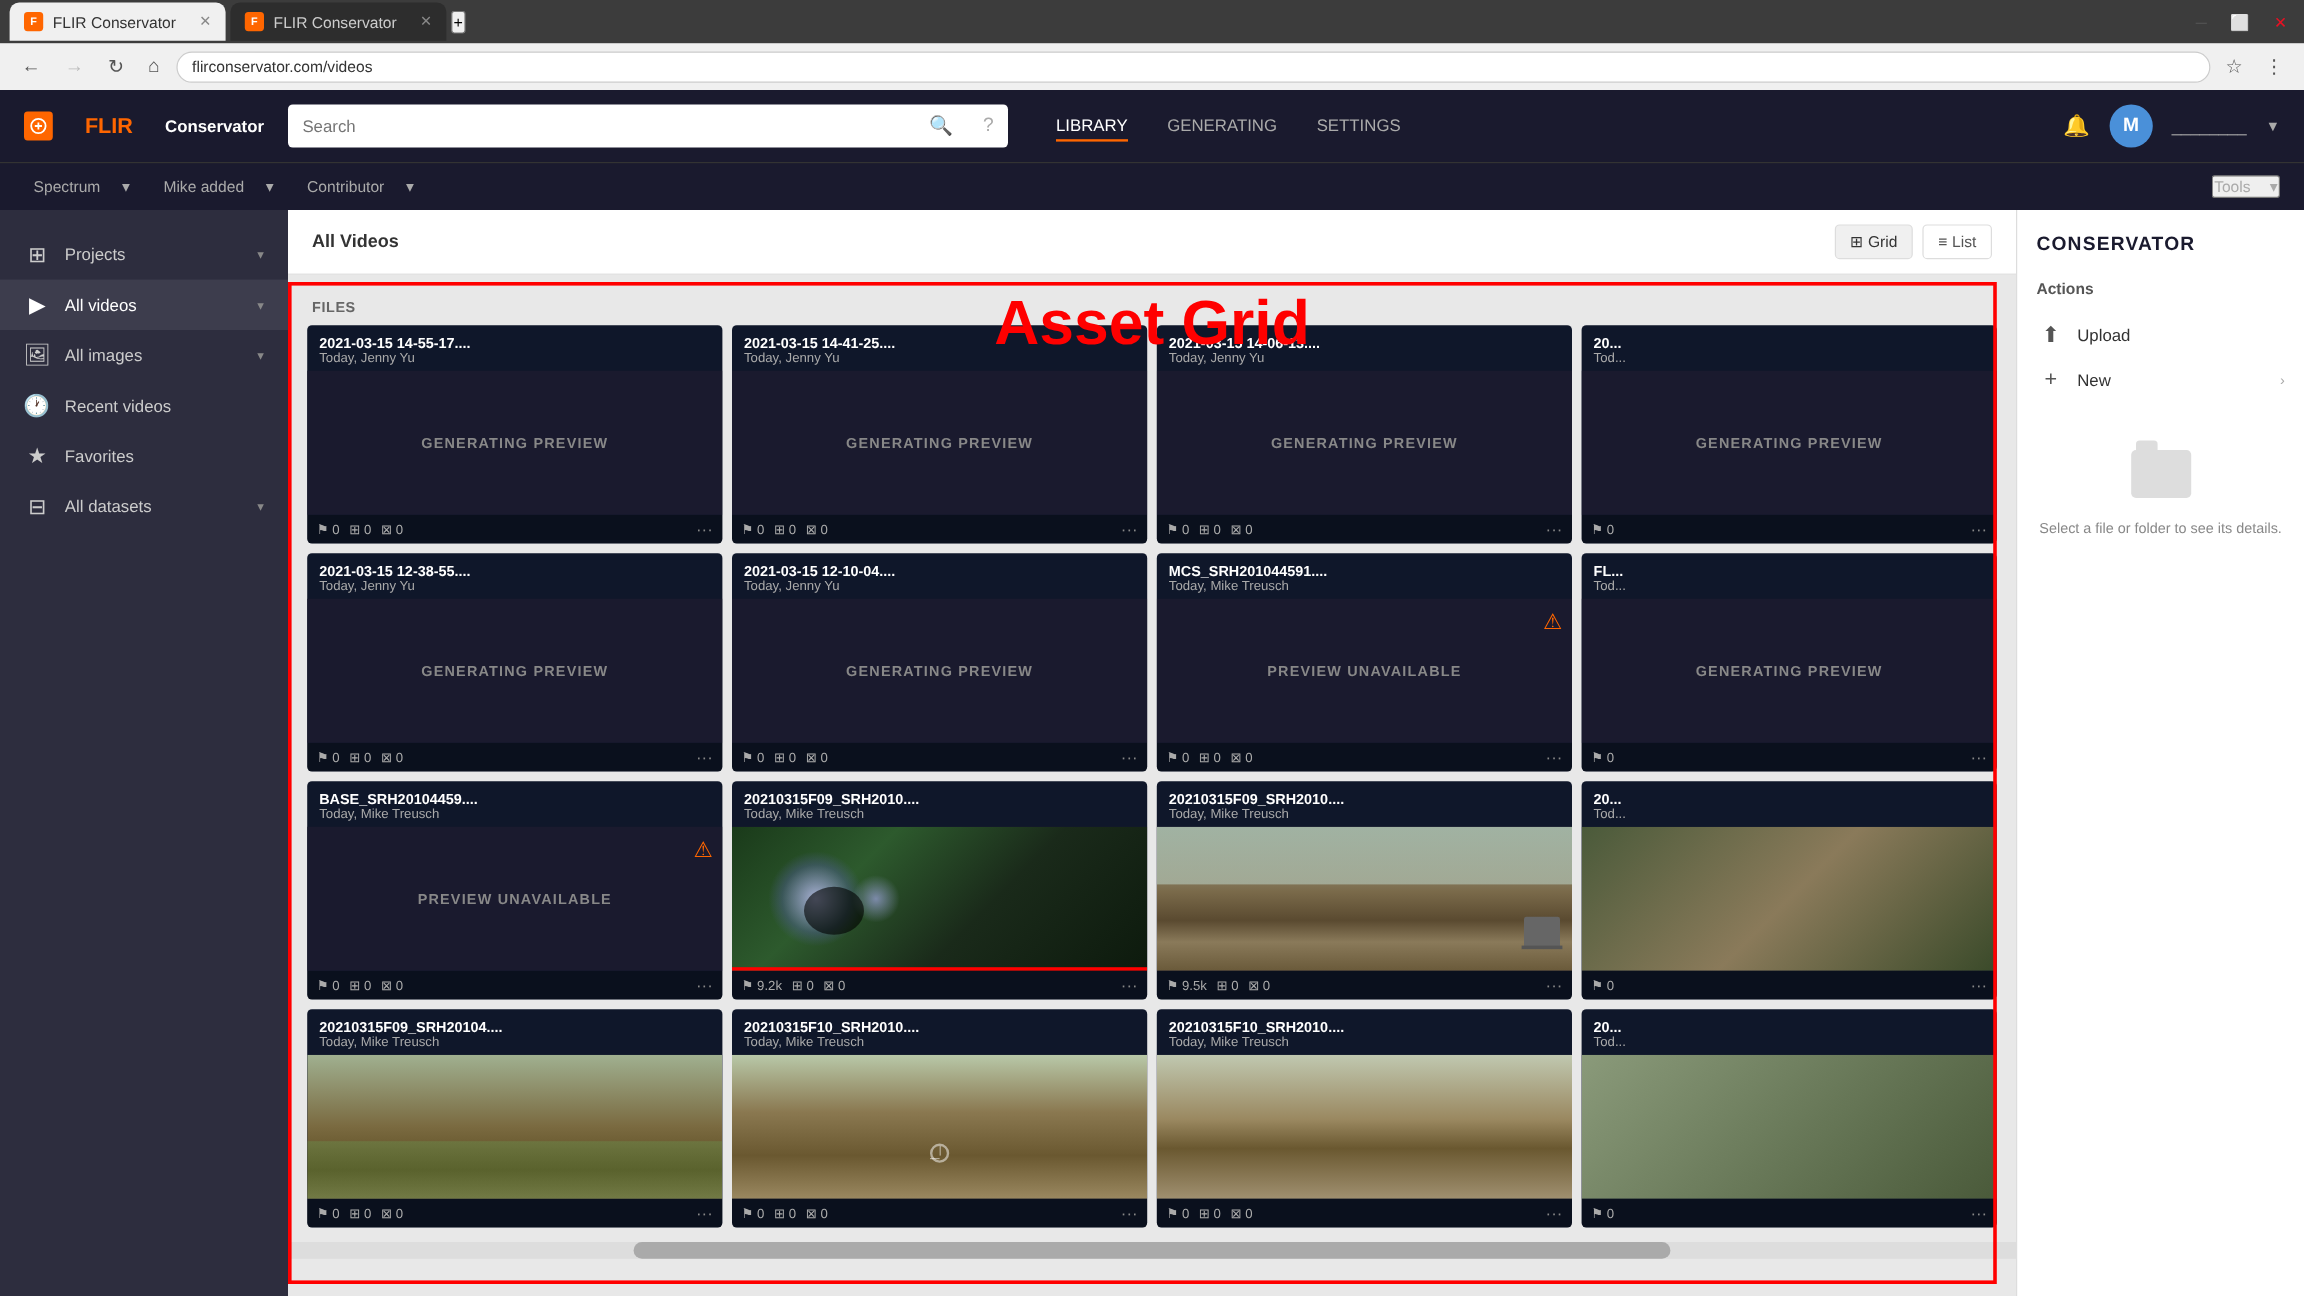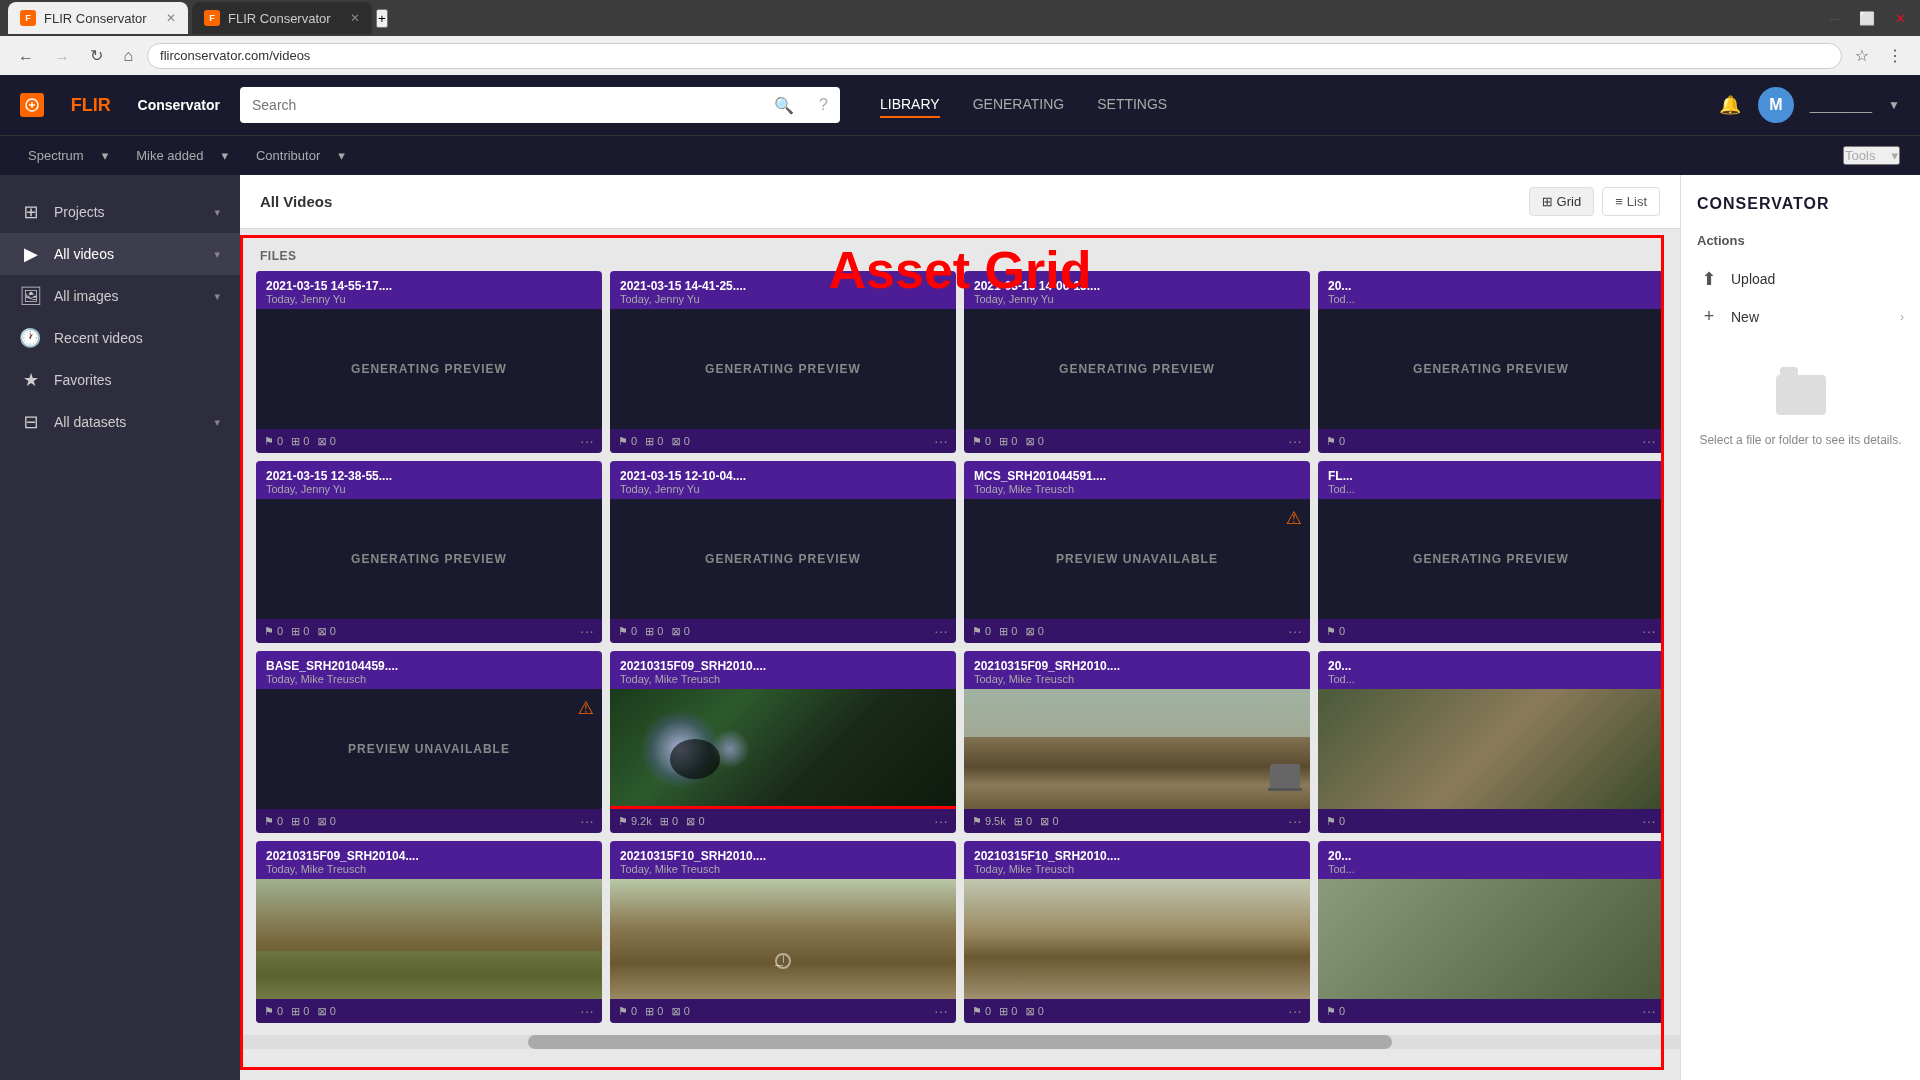--- a/index.html
+++ b/index.html
@@ -84,21 +84,21 @@
       pointer-events: none;
       z-index: 20;
       white-space: nowrap;
     }
 
     
     .files-section { padding: 12px 16px; }
     .files-header { font-size: 12px; font-weight: 700; color: #666; letter-spacing: 0.5px; padding: 8px 4px; }
     .asset-grid { display: grid; grid-template-columns: repeat(4, 1fr); gap: 8px; }
     
-    .asset-card { background: #4c1d95; border-radius: 4px; overflow: hidden; cursor: pointer; position: relative; }
+    .asset-card { background: #0f172a; border-radius: 4px; overflow: hidden; cursor: pointer; position: relative; }
     .asset-card-header { padding: 8px 10px 4px; }
     .asset-title { font-size: 12px; font-weight: 600; color: white; white-space: nowrap; overflow: hidden; text-overflow: ellipsis; }
     .asset-date { font-size: 11px; color: #aaa; }
     .asset-preview { background: #1a1a2e; height: 120px; display: flex; align-items: center; justify-content: center; position: relative; }
     .asset-preview-text { font-size: 12px; font-weight: 600; color: #888; letter-spacing: 1px; }
     .asset-footer { display: flex; align-items: center; padding: 4px 8px; background: rgba(0,0,0,0.3); gap: 8px; }
     .asset-stat { display: flex; align-items: center; gap: 3px; font-size: 11px; color: #aaa; }
     .asset-more { margin-left: auto; color: #888; font-size: 14px; cursor: pointer; }
     .warning-icon { position: absolute; top: 8px; right: 8px; color: #ff6600; font-size: 18px; }
     

